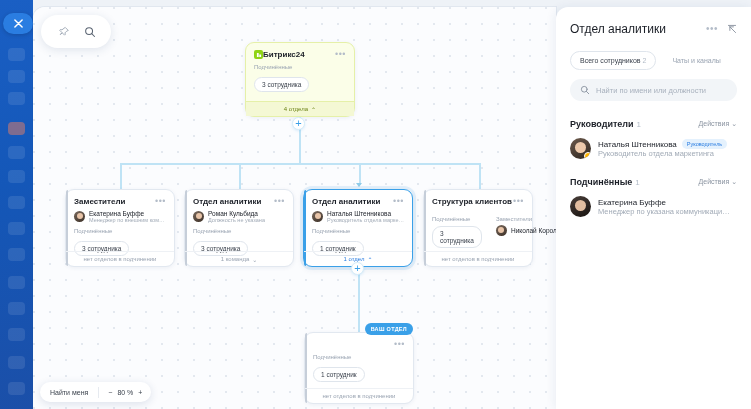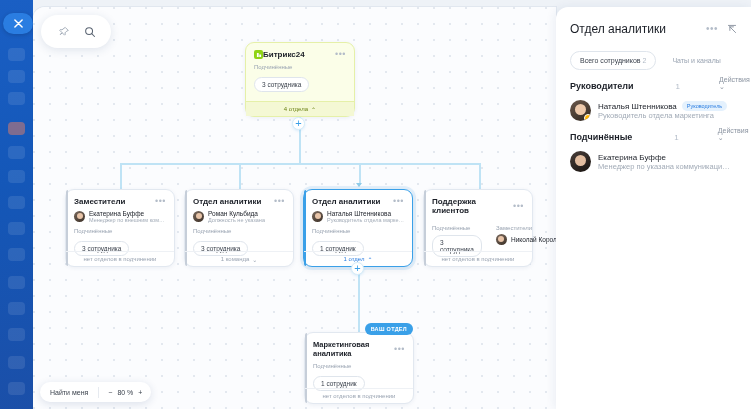--- a/index.html
+++ b/index.html
@@ -174,21 +174,21 @@
   .search-box {
     margin-top: 9px; height: 22px; border-radius: 11px; background: #f2f5f8;
     display: flex; align-items: center; gap: 6px; padding: 0 10px; cursor: text;
   }
   .search-box input {
     border: none; background: transparent; outline: none; width: 100%;
     font-size: 7.5px; color: #3b424d; font-family: inherit;
   }
   .search-box input::placeholder { color: #a8b1bd; }
   .sec {
-    margin-top: 6px; display: flex; align-items: flex-end; gap: 39px;
+    margin-top: 18px; display: flex; align-items: center;
   }
   .sec-t { font-size: 9px; color: #1b1f27; font-weight: 700; }
   .sec-n { font-size: 8px; color: #b3bcc8; margin-left: 3px; }
   .sec-a { margin-left: auto; font-size: 7px; color: #8b94a1; cursor: pointer; }
   .emp { display: flex; align-items: center; gap: 7px; margin-top: 9px; }
   .emp-av {
     width: 21px; height: 21px; border-radius: 50%; flex: none; position: relative;
     background: linear-gradient(150deg,#6d5a4c,#2e2620); overflow: hidden;
   }
   .emp-av::after {
@@ -338,21 +338,21 @@
       <div class="chip">1 сотрудник</div>
       <div class="node-foot active">
         <span>1 отдел</span>
         <span class="caret">⌃</span>
       </div>
     </div>
 
     <div class="node dept" style="left:390px">
       <div class="bar"></div>
       <div class="node-title">
-        <span class="t">Поддержка клиентов</span>
+        <span class="t">Структура клиентов</span>
         <span class="dots-ic">•••</span>
       </div>
       <div class="two-col" style="margin-top:10px">
         <div>
           <div class="lbl" style="padding:0 0 4px 0">Подчинённые</div>
           <div class="chip" style="margin:0">3 сотрудника</div>
         </div>
         <div>
           <div class="lbl" style="padding:0 0 3px 0">Заместители</div>
           <div class="person" style="padding:0">
@@ -365,21 +365,20 @@
     </div>
 
     <div class="ln" style="left:325px; top:260px; width:1.5px; height:9px;"></div>
     <div class="plus" style="left:318px; top:255px;">+</div>
     <div class="ln" style="left:325px; top:268px; width:1.5px; height:57px;"></div>
 
     <div class="node" style="left:271px; top:325px; width:110px; height:72px;">
       <div class="bar" style="position:absolute;left:0;top:0;bottom:0;width:2px;background:#c6ced9;border-radius:9px 0 0 9px;"></div>
       <div class="badge-dept">ВАШ ОТДЕЛ</div>
       <div class="node-title">
-        <span class="t" style="font-size:7.5px">Маркетинговая аналитика</span>
         <span class="dots-ic">•••</span>
       </div>
       <div class="lbl">Подчинённые</div>
       <div class="chip">1 сотрудник</div>
       <div class="node-foot">нет отделов в подчинении</div>
     </div>
 
     <div class="toolbar">
       <div class="tb-item">Найти меня</div>
       <div class="tb-sep"></div>
@@ -406,20 +405,29 @@
 
     <div class="tabs">
       <div class="tab on">
         <span>Всего сотрудников</span><span class="num">2</span>
       </div>
       <div class="tab">
         <span>Чаты и каналы</span>
       </div>
     </div>
 
+    <div class="search-box">
+      <span>
+        <svg viewBox="0 0 16 16" width="10" height="10" fill="none" stroke="#8b94a1" stroke-width="1.5" stroke-linecap="round">
+          <circle cx="6.8" cy="6.8" r="4.6"></circle>
+            <path d="M10.3 10.3L14 14"></path>
+        </svg>
+      </span>
+      <input placeholder="Найти по имени или должности" style="">
+    </div>
 
     <div class="sec">
       <span class="sec-t">Руководители</span>
       <span class="sec-n">1</span>
       <span class="sec-a"><span>Действия</span> ⌄</span>
     </div>
     <div class="emp">
       <span class="emp-av">
           <span class="star"></span>
         </span>

